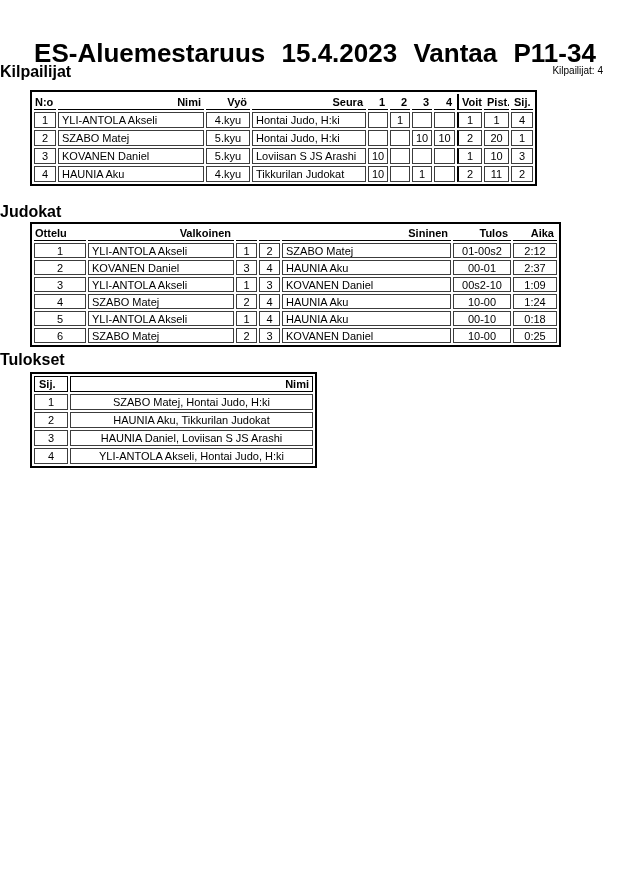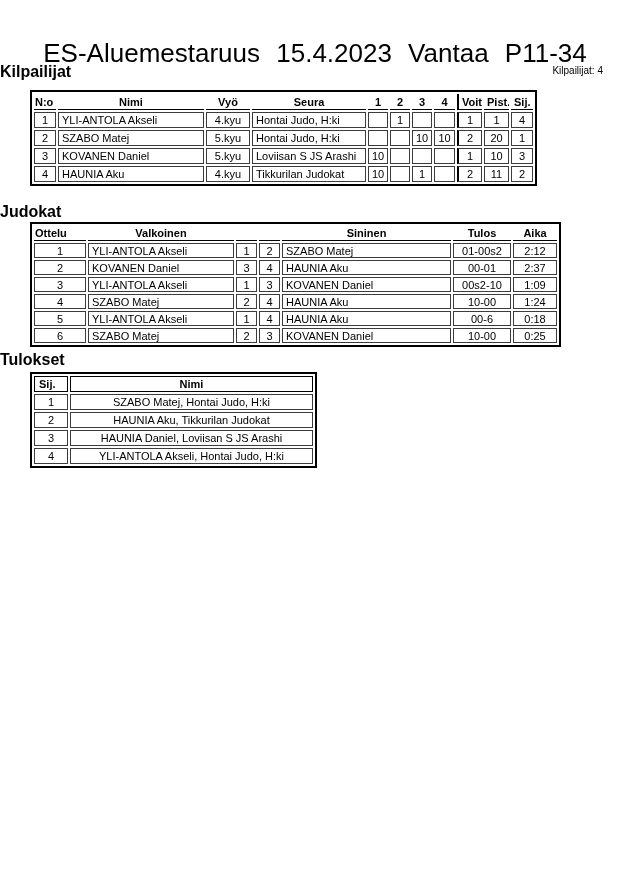--- a/index.html
+++ b/index.html
@@ -2,42 +2,42 @@
 <html><head>
 <meta charset="utf-8">
 <style>
   html,body { margin:0; padding:0; background:#fff; }
   .page {
     position:relative; width:630px; height:891px; background:#ffffff;
     font-family:"Liberation Sans", sans-serif; color:#000;
   }
   .title {
     position:absolute; top:38px; left:0; width:100%;
-    text-align:center; font-size:26px; font-weight:normal; word-spacing:9px;
+    text-align:center; font-size:26px; font-weight:bold; word-spacing:9px;
     white-space:nowrap;
   }
   .section-label {
     position:absolute; text-align:left; font-size:16px; font-weight:bold;
   }
   .lbl-kilpailijat { top:63px; left:0; width:494px; }
   .lbl-ottelut    { top:203px; left:0; width:536px; }
   .lbl-tulokset   { top:351px; left:0; width:360px; }
   .count-label {
     position:absolute; top:65px; right:27px; font-size:10px;text-align:right;
   }
   table {
     position:absolute; border-collapse:separate; border-spacing:2px;
     border:2px solid #000; table-layout:fixed; background:#fff;
   }
   th, td {
     box-sizing:border-box; font-size:11px; line-height:12px;
     padding:0 3px; height:16px; overflow:hidden; white-space:nowrap;
   }
   td { border:1px solid #3c3c3c; text-align:center; }
-  th { border:none; border-bottom:1px solid #000; font-weight:bold; text-align:center; }
+  th { border:none; border-bottom:1px solid #000; font-weight:bold; text-align:right; }
 
   
   #t1 { left:30px; top:90px; width:507px; }
   #t1 col:nth-child(1){width:22px}  #t1 col:nth-child(2){width:146px}
   #t1 col:nth-child(3){width:44px}  #t1 col:nth-child(4){width:114px}
   #t1 col:nth-child(5){width:20px}  #t1 col:nth-child(6){width:20px}
   #t1 col:nth-child(7){width:20px}  #t1 col:nth-child(8){width:21px}
   #t1 col:nth-child(9){width:25px}  #t1 col:nth-child(10){width:25px}
   #t1 col:nth-child(11){width:22px}
   #t1 th:first-child { text-align:right; padding-left:1px; }
@@ -216,21 +216,21 @@
           <td>HAUNIA Aku</td>
           <td>10-00</td>
           <td>1:24</td>
         </tr>
         <tr>
           <td>5</td>
           <td>YLI-ANTOLA Akseli</td>
           <td>1</td>
           <td>4</td>
           <td>HAUNIA Aku</td>
-          <td>00-6</td>
+          <td>00-10</td>
           <td>0:18</td>
         </tr>
         <tr>
           <td>6</td>
           <td>SZABO Matej</td>
           <td>2</td>
           <td>3</td>
           <td>KOVANEN Daniel</td>
           <td>10-00</td>
           <td>0:25</td>

